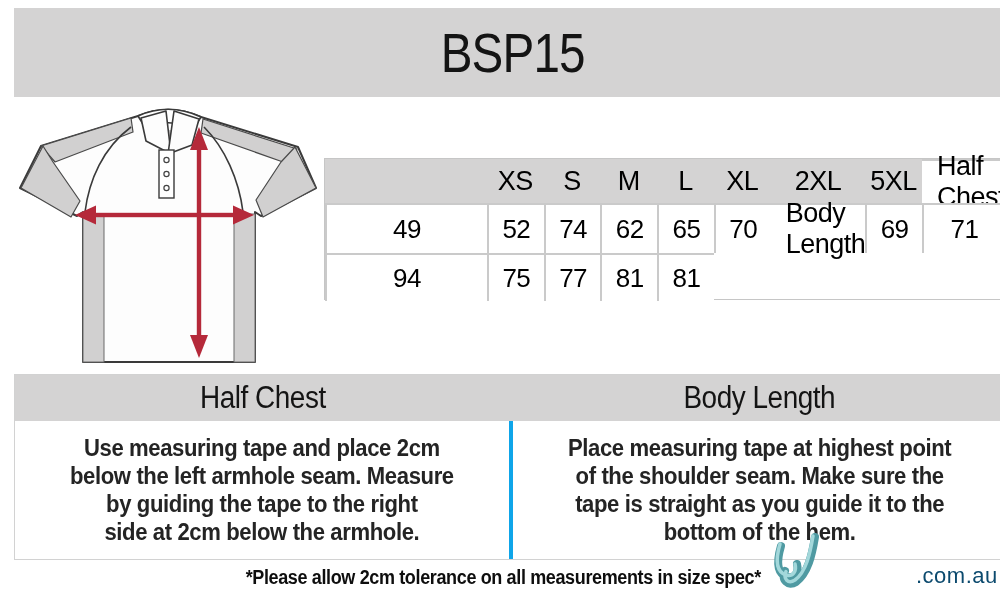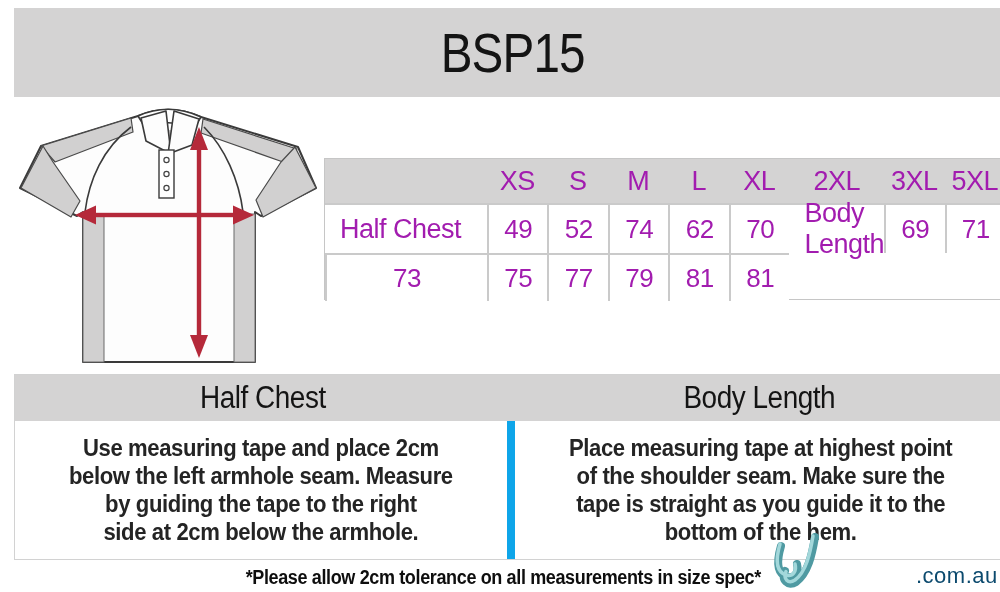--- a/index.html
+++ b/index.html
@@ -25,38 +25,38 @@
   .size-table {
     position:absolute; left:313px; top:158px; width:682px; height:142px;
     display:grid; grid-template-columns:162px repeat(8, 1fr);
     grid-template-rows:44px 50px 48px;
     border:1px solid #c6c6c6; box-sizing:border-box; background:#fff;
     font-size:26px; letter-spacing:-0.5px;
   }
   .size-table .cell {
     display:flex; align-items:center; justify-content:center;
     background:#fff; border-left:2px solid #cacaca; border-top:2px solid #cacaca;
-    color:#a21caf;
+    color:#000000;
   }
   .size-table .hdr { background:#d4d3d3; border-left:none; border-top:none; font-size:27px; }
   .size-table .lbl { justify-content:flex-start; padding-left:15px; border-left:none; font-size:27px; }
 
   
   .info-section {
     position:absolute; left:3px; top:374px; width:994px; height:186px;
     border:1px solid #d2d2d2; box-sizing:border-box; background:#fff;
   }
   .info-head { height:46px; background:#d4d3d3; display:flex; }
   .info-head-cell { flex:1; display:flex; align-items:center; justify-content:center; }
   .info-head-cell .t {
     display:inline-block; font-size:31px; color:#141414; letter-spacing:-0.5px; transform:scaleX(.9);
   }
   .info-body { display:flex; height:138px; }
   .info-col { flex:1; display:flex; align-items:center; justify-content:center; }
-  .info-col.left { border-right:8px solid #0ea5e9; }
+  .info-col.left { border-right:4px solid #0ea5e9; }
   .instruction-text {
     white-space:pre-line; text-align:center; font-size:23px; line-height:28px;
     font-weight:700; letter-spacing:-0.4px; color:#242424; transform:scaleX(.96);
   }
 
   
   .footnote { position:absolute; left:0; top:566px; width:984px; text-align:center; }
   .footnote .t {
     display:inline-block; font-size:20px; font-weight:700; letter-spacing:-0.4px;
     color:#0e0e0e; transform:scaleX(.9);
@@ -122,37 +122,36 @@
   </div>
 
   <div class="size-table">
     <div class="cell hdr"></div>
     <div class="cell hdr">XS</div>
     <div class="cell hdr">S</div>
     <div class="cell hdr">M</div>
     <div class="cell hdr">L</div>
     <div class="cell hdr">XL</div>
     <div class="cell hdr">2XL</div>
-    <div class="cell hdr">3XL</div>
     <div class="cell hdr">5XL</div>
 
     <div class="cell lbl">Half Chest</div>
     <div class="cell">49</div>
     <div class="cell">52</div>
     <div class="cell">74</div>
     <div class="cell">62</div>
+    <div class="cell">65</div>
     <div class="cell">70</div>
 
     <div class="cell lbl">Body Length</div>
     <div class="cell">69</div>
     <div class="cell">71</div>
-    <div class="cell">73</div>
+    <div class="cell">94</div>
     <div class="cell">75</div>
     <div class="cell">77</div>
-    <div class="cell">79</div>
     <div class="cell">81</div>
     <div class="cell">81</div>
   </div>
 
   <div class="info-section">
     <div class="info-head">
       <div class="info-head-cell">
         <span class="t">Half Chest</span>
       </div>
       <div class="info-head-cell">

